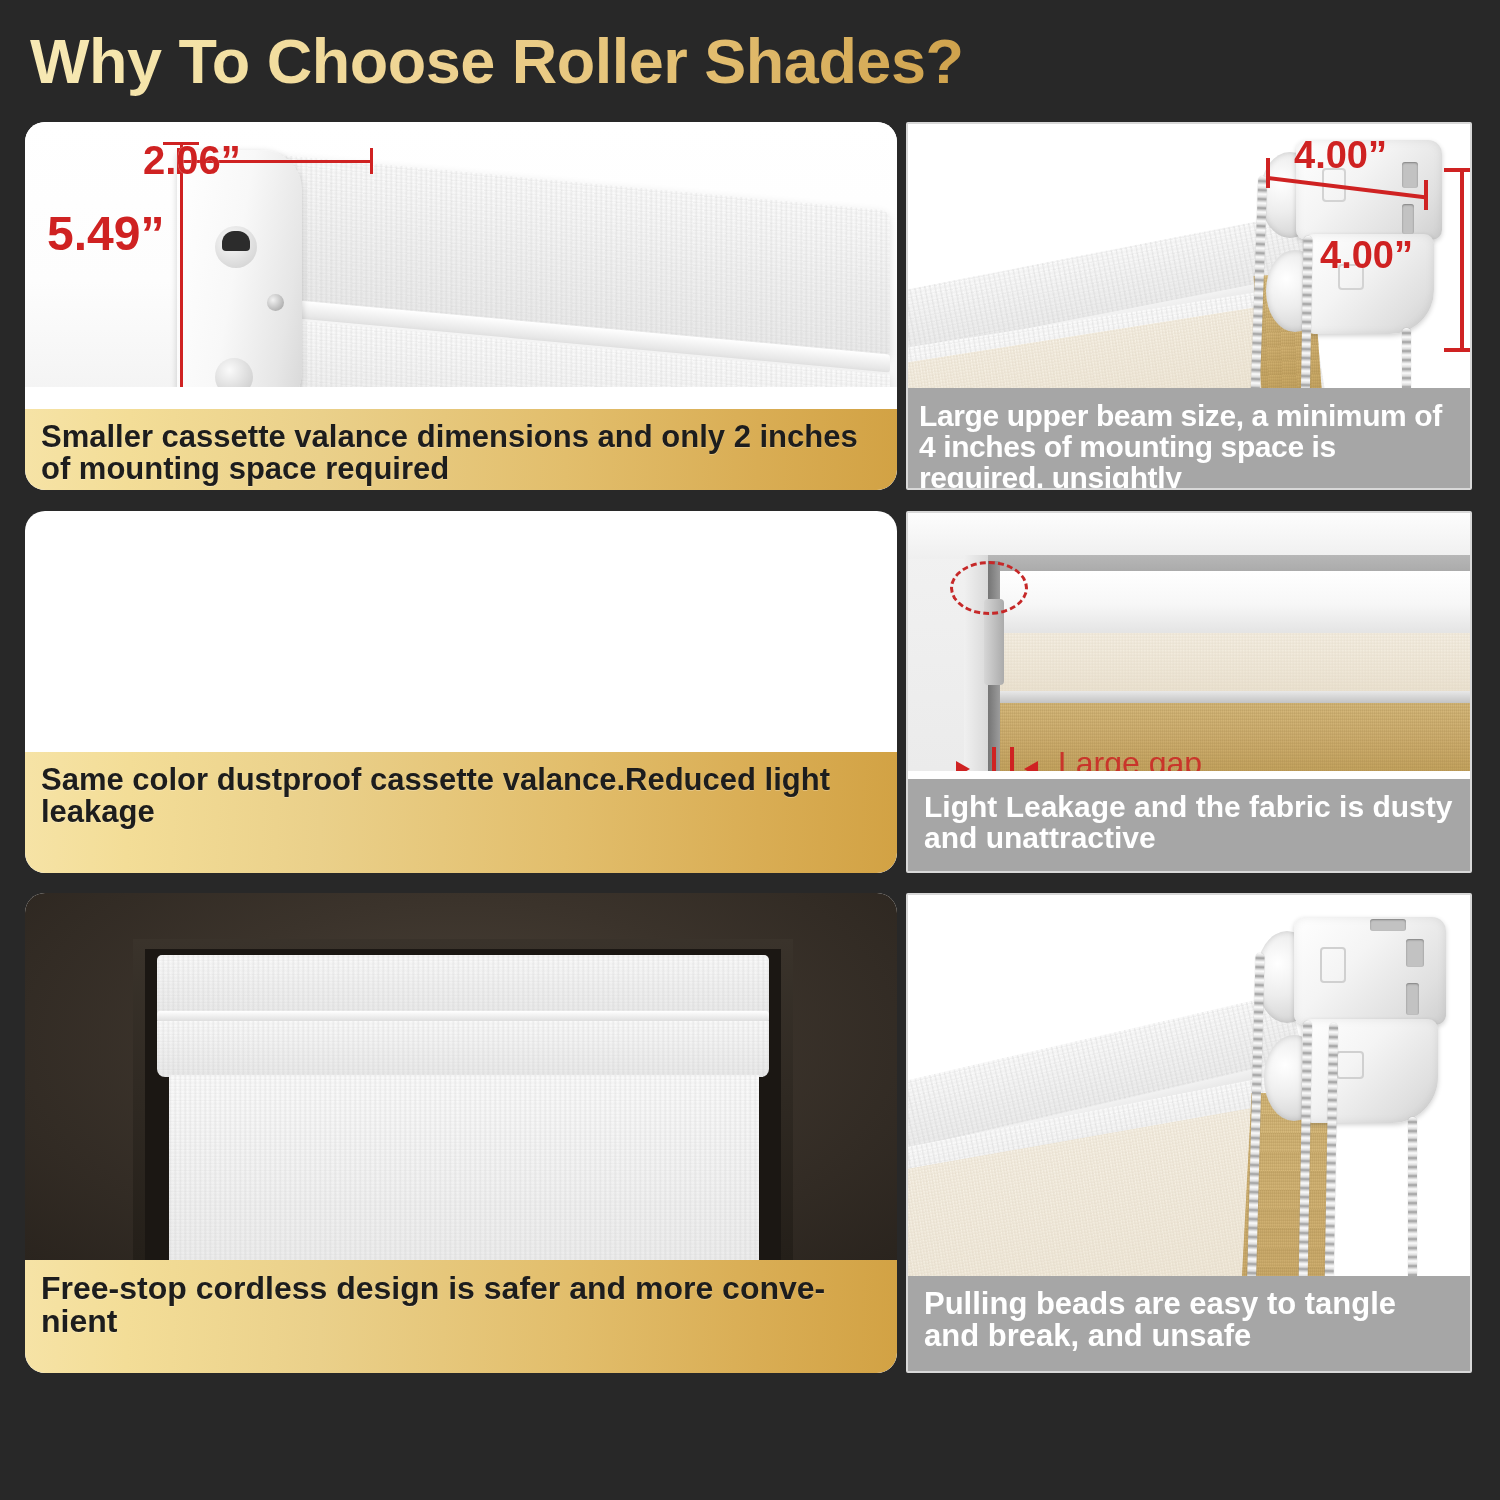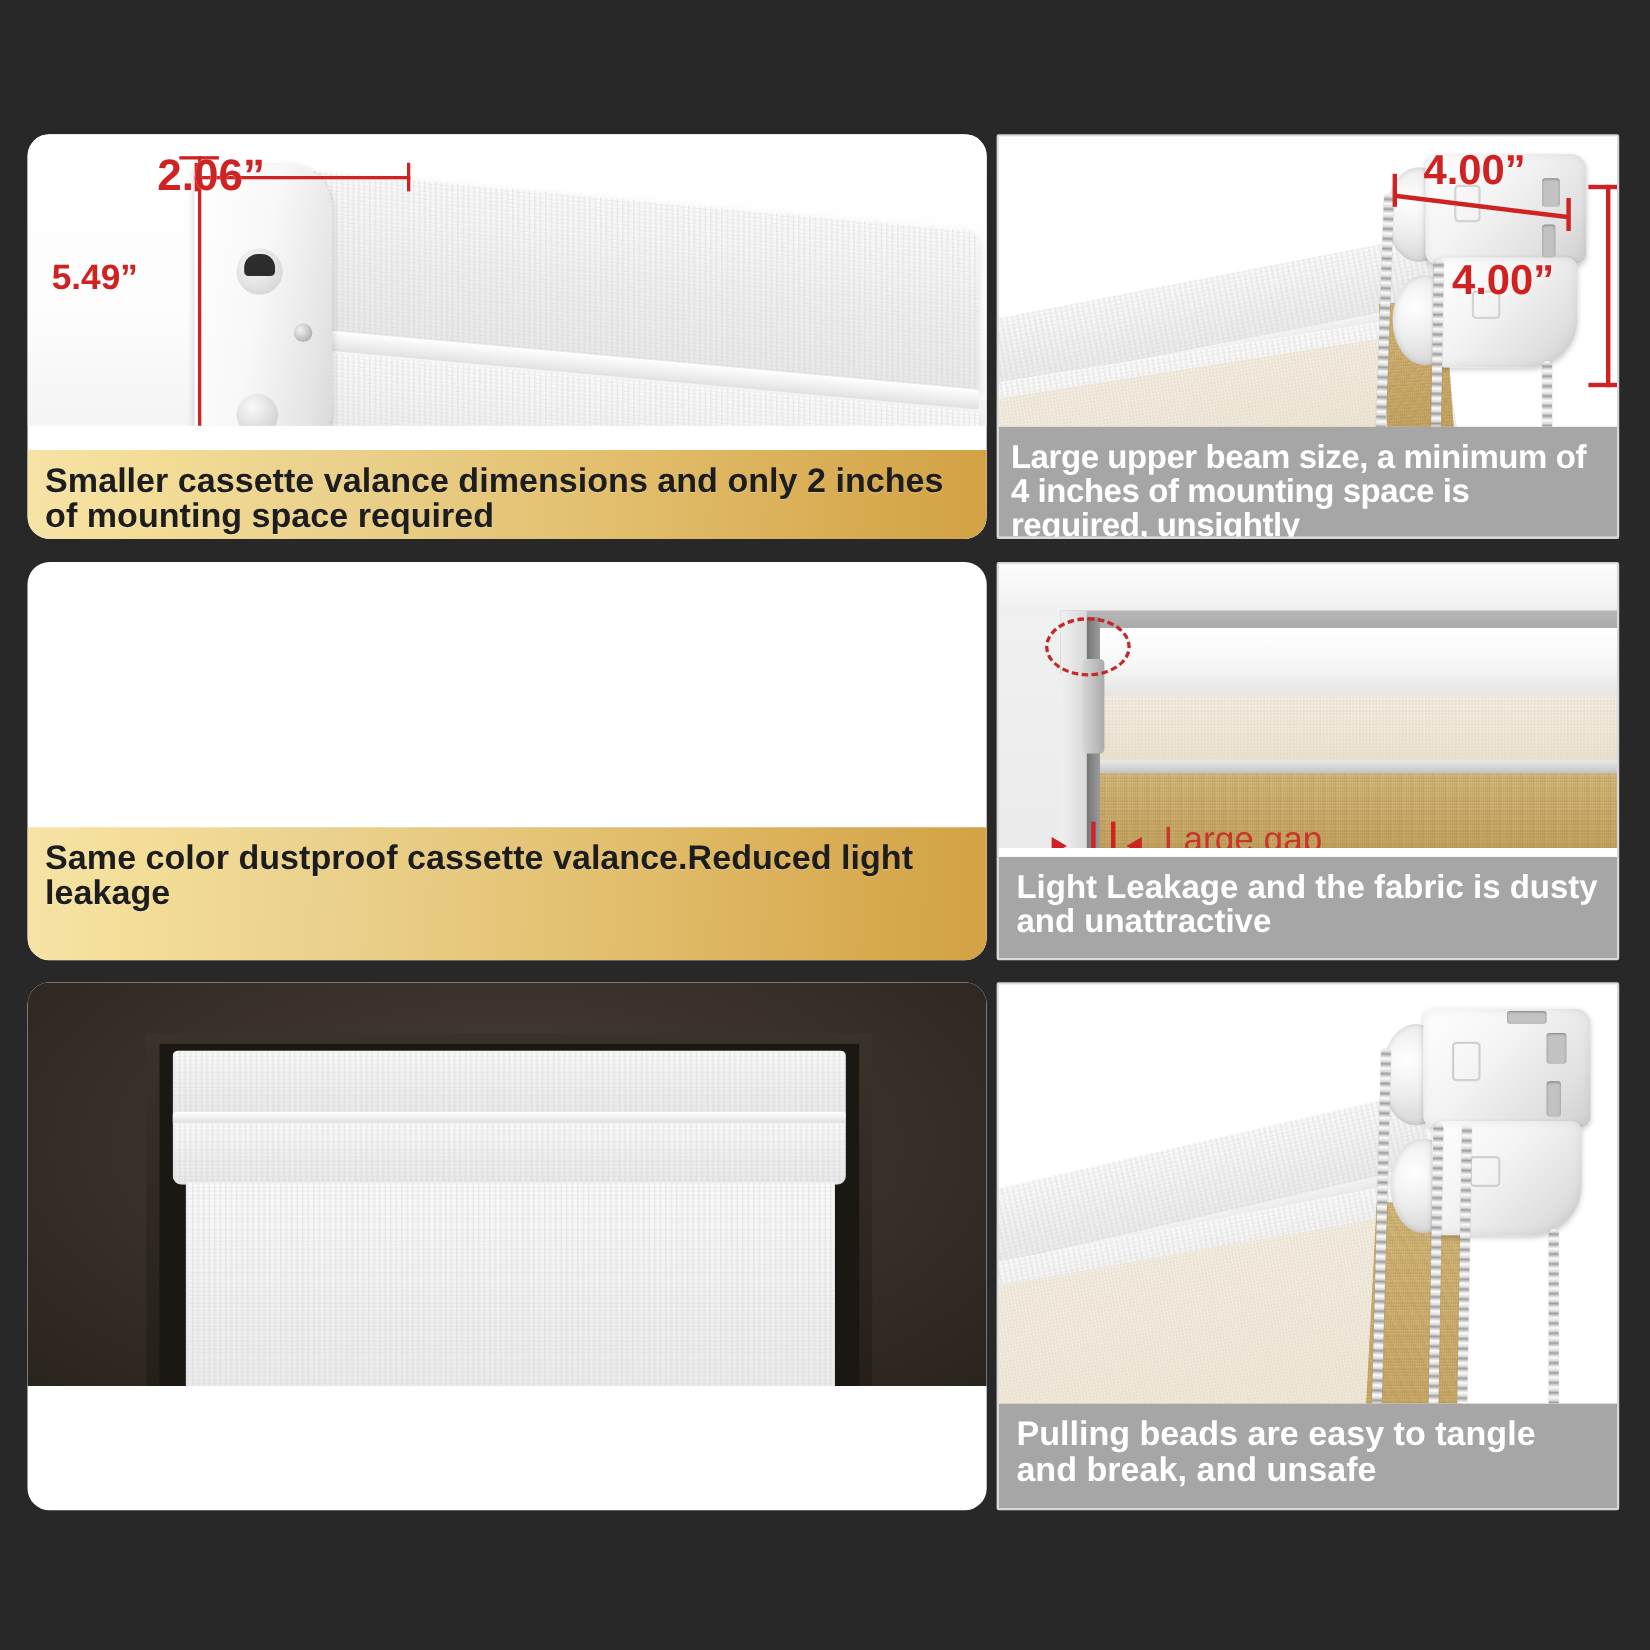--- a/index.html
+++ b/index.html
@@ -193,20 +193,21 @@
     border-radius: 50%;
     background: radial-gradient(circle at 35% 35%, #ffffff 0%, #ededed 45%, #cdcdcd 100%);
     box-shadow: inset 0 0 6px rgba(0,0,0,.15);
   }
 </style>
 </head>
 <body>
 
 <div id="page">
 
+  <div id="title">Why To Choose Roller Shades?</div>
 
   <div class="panel good" id="p1">
     <div class="photo" style="background:linear-gradient(180deg,#ffffff 0%,#fdfdfd 60%,#f4f4f4 100%);">
 
       <div style="position:absolute;left:245px;top:32px;width:620px;height:150px;
                   transform:skewY(5.2deg);transform-origin:left top;border-radius:4px 10px 10px 4px;
                   box-shadow:0 3px 8px rgba(0,0,0,.10);" class="fabric-white"></div>
 
       <div style="position:absolute;left:245px;top:176px;width:620px;height:18px;
                   transform:skewY(5.2deg);transform-origin:left top;
@@ -227,21 +228,21 @@
                     background:#2c2c2c;"></div>
       </div>
       <div style="position:absolute;left:242px;top:172px;width:17px;height:17px;border-radius:50%;
                   background:radial-gradient(circle at 35% 35%,#f2f2f2,#9a9a9a);"></div>
       <div style="position:absolute;left:190px;top:236px;width:38px;height:38px;border-radius:50%;
                   background:radial-gradient(circle at 38% 32%,#fafafa,#c4c4c4);"></div>
 
       <div class="dim-line" style="left:155px;top:20px;width:3px;height:292px;"></div>
       <div class="dim-line" style="left:138px;top:20px;width:36px;height:3px;"></div>
 
-      <div class="dim-txt" style="left:22px;top:112px;font-size:32px;">5.49”</div>
+      <div class="dim-txt" style="left:22px;top:84px;font-size:48px;">5.49”</div>
 
       <div class="dim-line" style="left:152px;top:38px;width:196px;height:3px;"></div>
       <div class="dim-line" style="left:152px;top:26px;width:3px;height:26px;"></div>
       <div class="dim-line" style="left:345px;top:26px;width:3px;height:26px;"></div>
       <div class="dim-txt" style="left:118px;top:16px;font-size:40px;">2.06”</div>
     </div>
 
     <div class="caption gold">Smaller cassette valance dimensions and only 2 inches of mounting space required</div>
   </div>
 
@@ -355,20 +356,21 @@
 
       <div style="position:absolute;left:132px;top:62px;width:612px;height:62px;border-radius:5px;" class="fabric-white"></div>
       <div style="position:absolute;left:132px;top:118px;width:612px;height:12px;
                   background:linear-gradient(180deg,#ffffff,#d9d9d9);border-radius:3px;"></div>
       <div style="position:absolute;left:132px;top:128px;width:612px;height:56px;border-radius:0 0 8px 8px;" class="fabric-white"></div>
 
       <div style="position:absolute;left:144px;top:182px;width:590px;height:250px;" class="fabric-white"></div>
 
     </div>
 
+    <div class="caption gold">Free-stop cordless design is safer and more conve-nient</div>
   </div>
 
   <div class="panel bad" id="p6">
     <div class="photo" style="background:#ffffff;">
 
       <div style="position:absolute;left:-30px;top:96px;width:420px;height:80px;
                   transform:rotate(-13deg);transform-origin:right center;border-radius:6px;" class="fabric-white"></div>
       <div style="position:absolute;left:-30px;top:164px;width:420px;height:26px;
                   transform:rotate(-13deg);transform-origin:right center;
                   background:linear-gradient(180deg,#f2f2f2,#d8d8d8);"></div>

